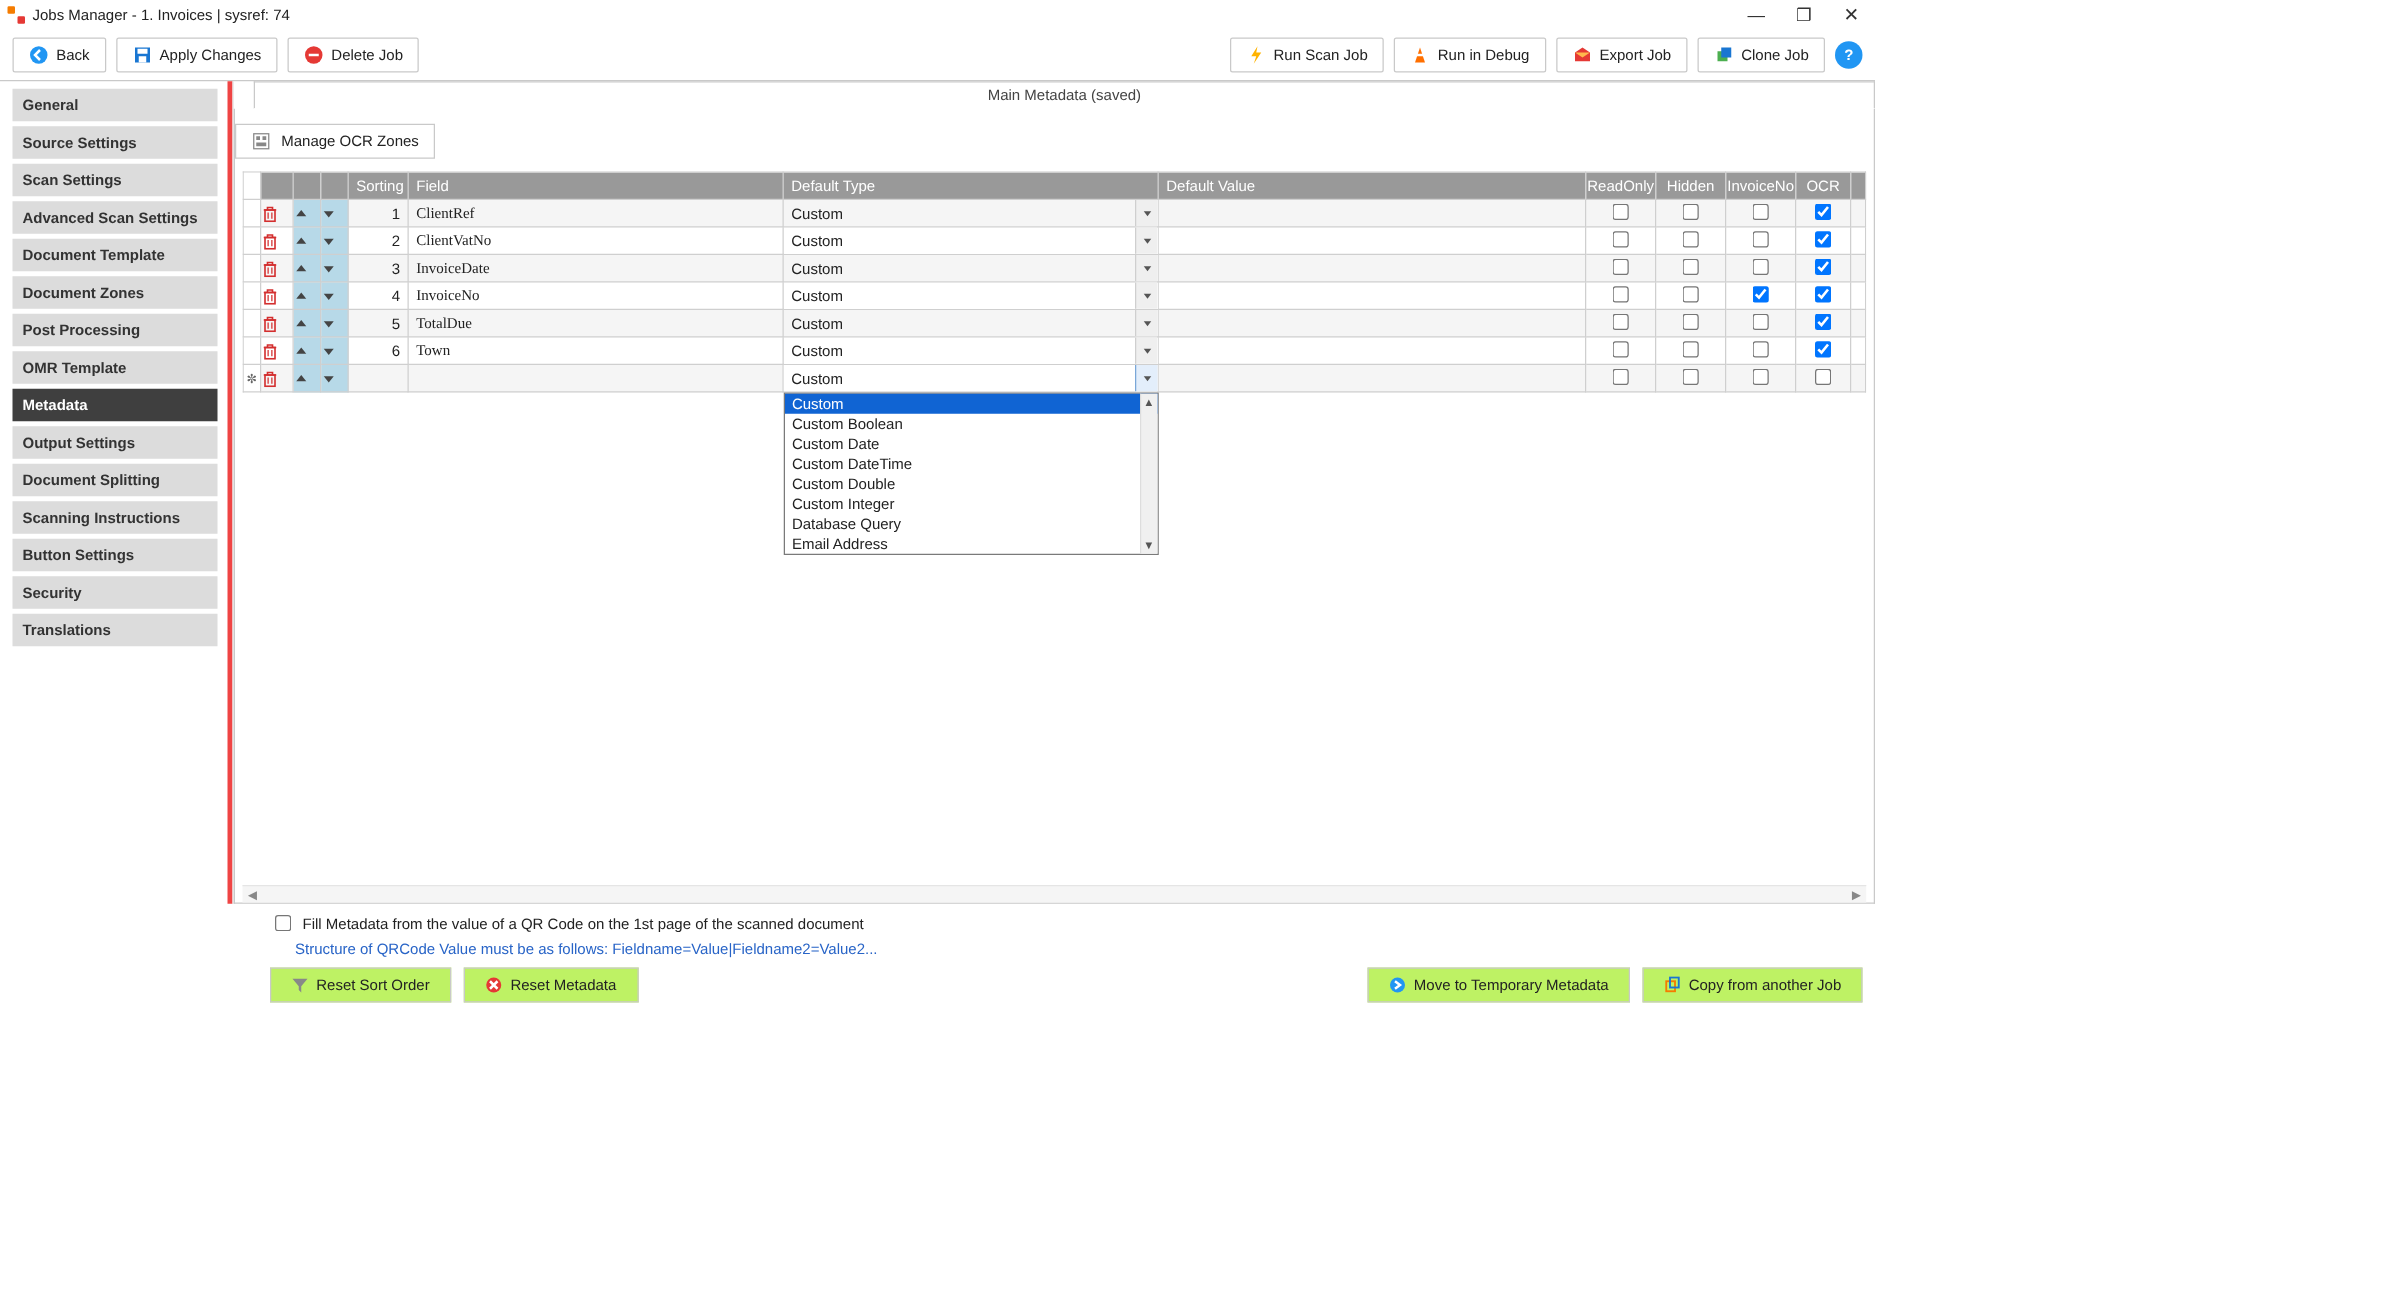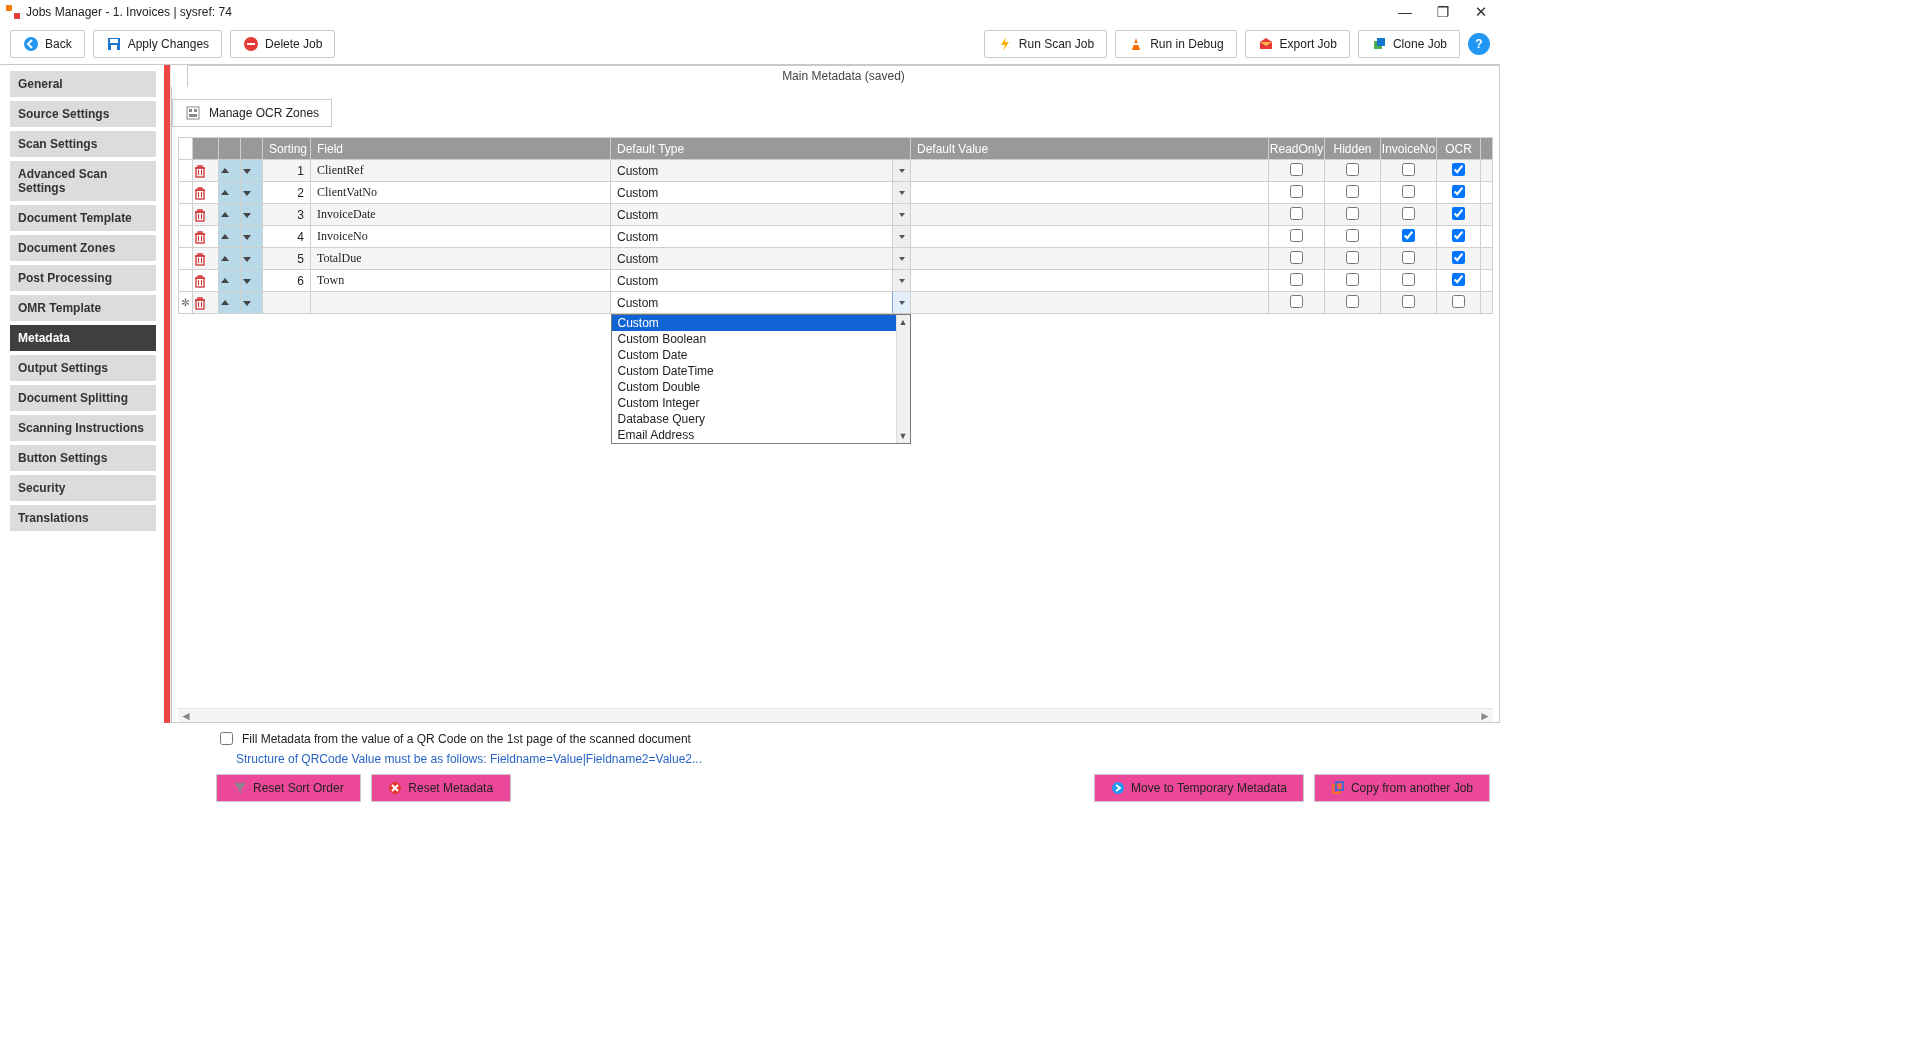--- a/index.html
+++ b/index.html
@@ -30,21 +30,21 @@
 
   
   .toolbar{display:flex;gap:8px;padding:6px 10px;border-bottom:1px solid var(--border);align-items:center;}
   .tbtn{display:flex;align-items:center;gap:6px;height:28px;padding:0 12px;border:1px solid var(--border);background:#fff;border-radius:2px;white-space:nowrap;}
   .tbtn .ico{width:16px;height:16px;display:flex;align-items:center;justify-content:center;}
   .spacer{flex:1;}
   .help-circle{width:22px;height:22px;border-radius:50%;background:var(--blue);color:#fff;display:flex;align-items:center;justify-content:center;font-weight:bold;}
 
   
   .main{flex:1;display:flex;min-height:0;}
-  .sidebar{width:170px;padding:6px 8px 6px 10px;border-right:6px solid #ef4444;overflow:auto;}
+  .sidebar{width:186px;padding:6px 8px 6px 10px;border-right:4px solid #ef4444;overflow:auto;}
   .side-item{background:#dcdcdc;padding:6px 8px;margin-bottom:4px;font-weight:600;color:#333;}
   .side-item.active{background:var(--sidebar-active);color:#fff;}
 
   .content{flex:1;display:flex;flex-direction:column;min-width:0;border-left:1px solid #e5e5e5;}
   .tabs{display:flex;height:22px;flex-shrink:0;}
   .tab{flex:1;border:1px solid var(--border);border-left:none;display:flex;align-items:center;justify-content:center;background:#fff;color:#444;}
   .tab:first-child{border-left:1px solid var(--border);}
   .tab.active{background:#fff;border-bottom:1px solid #fff;font-weight:500;margin-left:16px;}
   .tabpanel{flex:1;display:flex;flex-direction:column;border:1px solid var(--border);border-top:none;min-height:0;}
 
@@ -83,21 +83,21 @@
   .dropdown .ddscroll .track{position:absolute;top:14px;bottom:14px;left:0;right:0;}
   .dropdown .ddscroll .arr.bot{position:absolute;bottom:0;left:0;right:0;}
 
   .hscroll{height:14px;background:#f5f5f5;border-top:1px solid #e5e5e5;margin:0 6px;display:flex;align-items:center;justify-content:space-between;padding:0 2px;color:#888;font-size:9px;}
 
   
   .footer{padding:6px 10px 10px 216px;display:flex;flex-direction:column;gap:4px;}
   .footer-row{display:flex;align-items:center;gap:6px;}
   .hint{color:var(--link-blue);padding-left:20px;}
   .fbtn-row{display:flex;gap:10px;margin-top:4px;}
-  .fbtn{display:flex;align-items:center;justify-content:center;gap:6px;height:28px;padding:0 16px;border:1px solid var(--border);background:#ec4899;}
+  .fbtn{display:flex;align-items:center;justify-content:center;gap:6px;height:28px;padding:0 16px;border:1px solid var(--border);background:#bef264;}
   .fbtn.wide{min-width:140px;}
   .fspacer{flex:1;}
 
   
   svg{display:block;}
 </style>
 </head>
 <body>
 
 <div class="titlebar">

